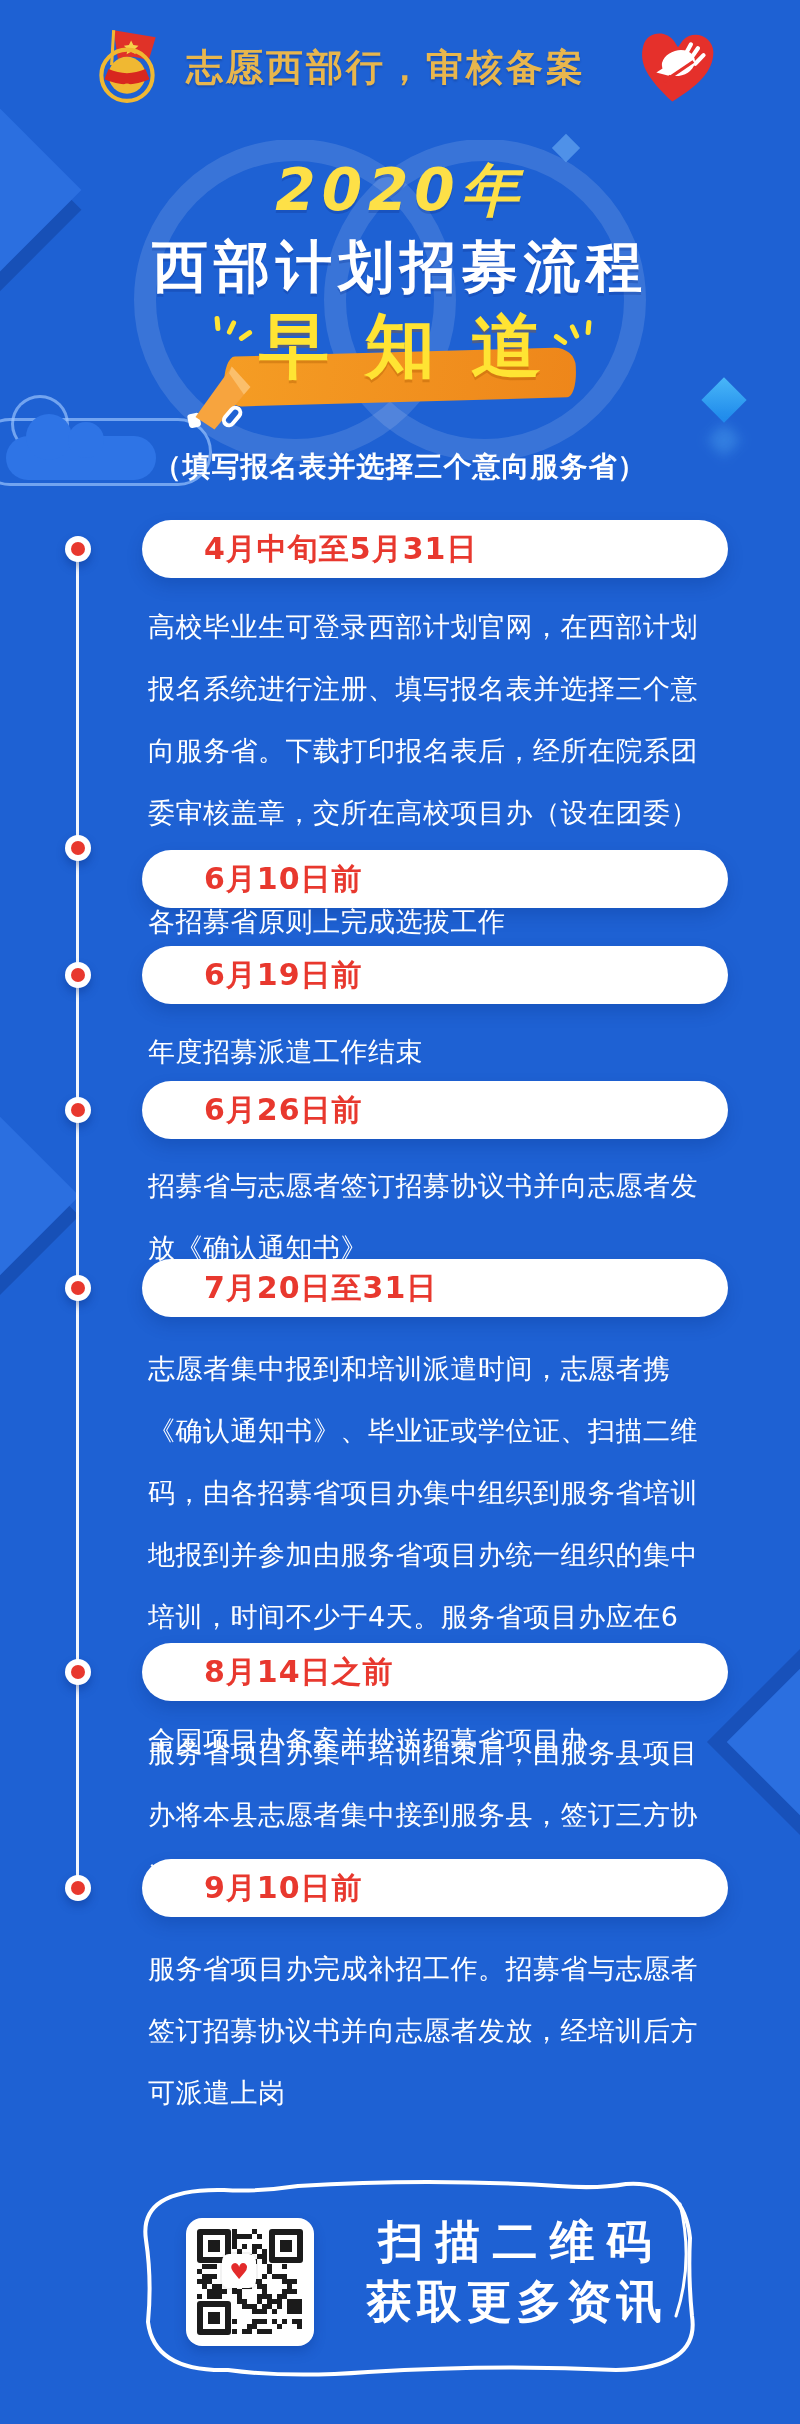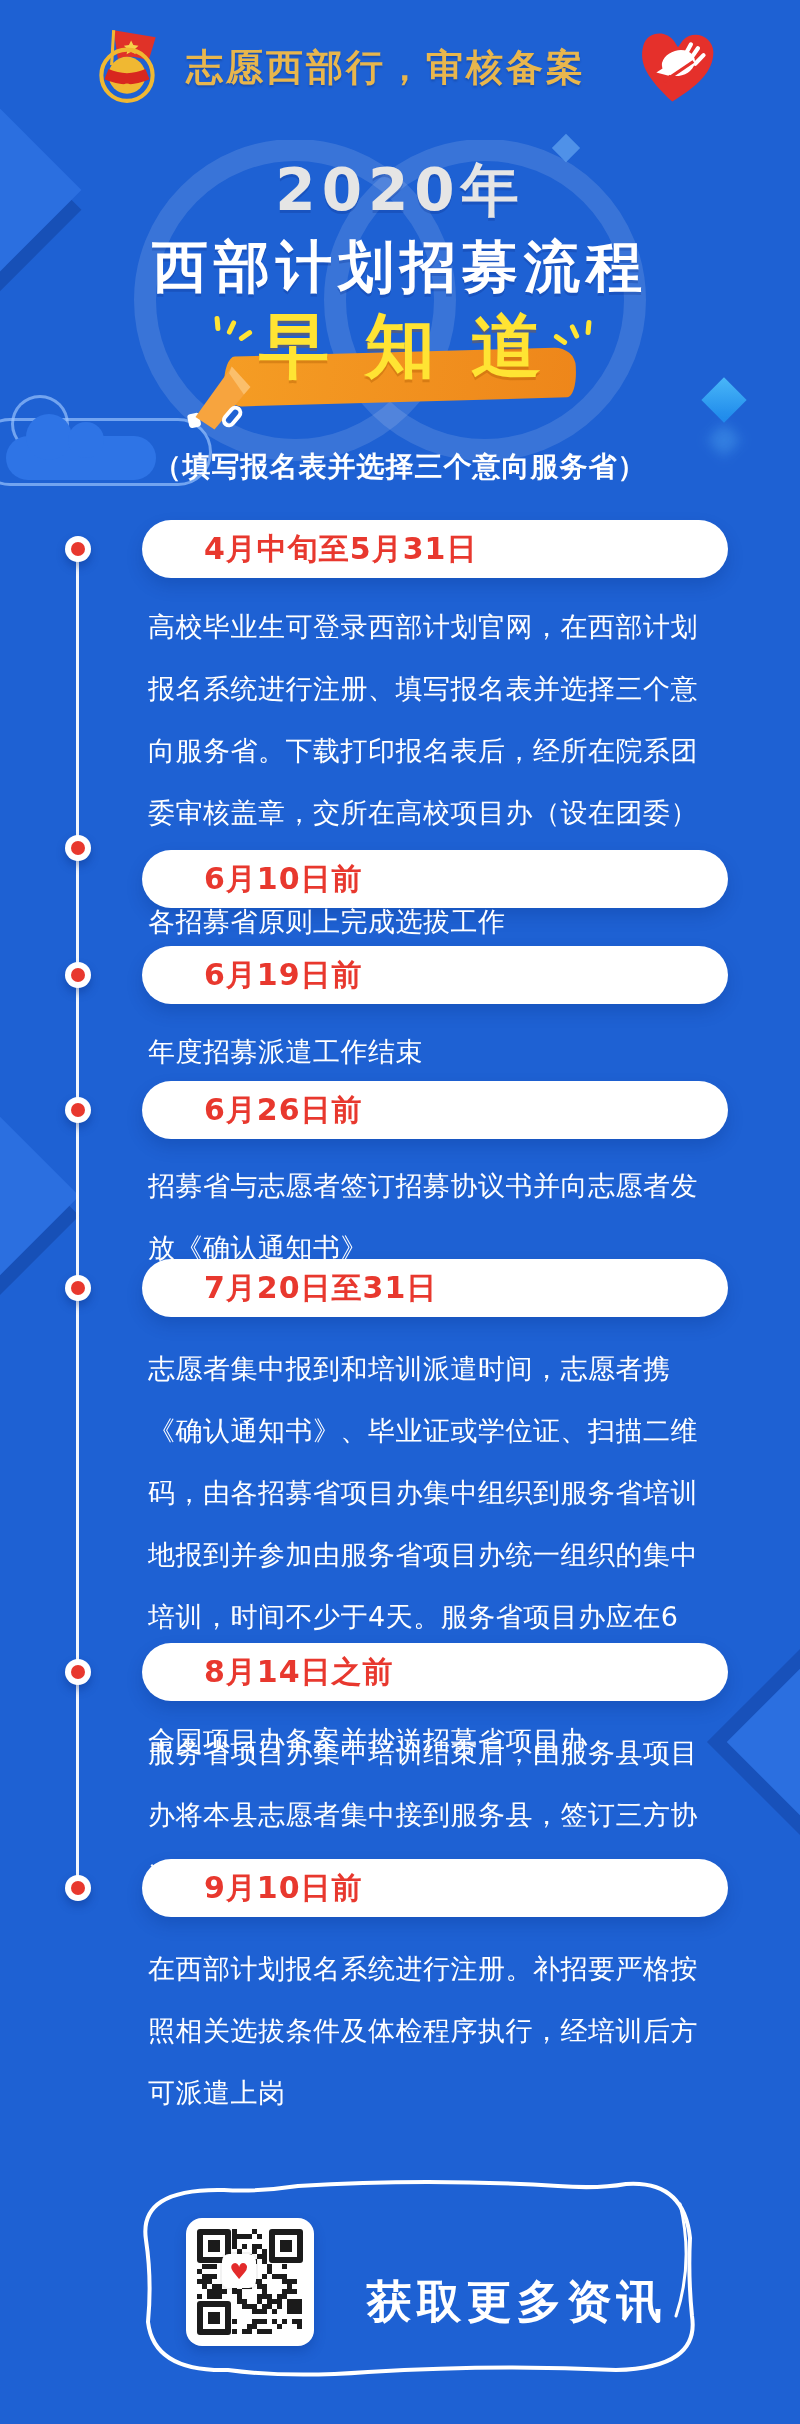--- a/index.html
+++ b/index.html
@@ -25,22 +25,22 @@
   .cloud-fill{position:absolute;left:6px;top:436px;width:150px;height:44px;background:#2e74e6;border-radius:30px;}
   .cloud-fill::before{content:"";position:absolute;left:20px;top:-22px;width:46px;height:46px;background:#2e74e6;border-radius:50%;}
   .cloud-fill::after{content:"";position:absolute;left:62px;top:-14px;width:36px;height:36px;background:#2e74e6;border-radius:50%;}
   
   .hdr-emblem{position:absolute;left:86px;top:22px;width:82px;height:86px;}
   .hdr-slogan{position:absolute;left:186px;top:36px;width:430px;height:64px;
     color:#e8b64d;font-size:37px;font-weight:bold;letter-spacing:3px;line-height:64px;
     text-shadow:0 2px 2px rgba(10,40,110,.3);white-space:nowrap;}
   .hdr-heart{position:absolute;left:634px;top:24px;width:84px;height:84px;transform:rotate(6deg);}
   
-  .t1{position:absolute;left:0;top:152px;width:100%;text-align:center;color:#e5e5e5;
-    font-size:58px;font-weight:bold;letter-spacing:6px;text-shadow:0 3px 0 rgba(10,45,130,.25);}
+  .t1{position:absolute;left:0;top:152px;width:100%;text-align:center;color:#fde047;
+    font-size:58px;font-weight:bold;letter-spacing:6px;text-shadow:0 3px 0 rgba(10,45,130,.25);font-style:italic;}
   .t2{position:absolute;left:0;top:230px;width:100%;text-align:center;color:#fff;
     font-size:56px;font-weight:bold;letter-spacing:6px;text-shadow:0 3px 0 rgba(10,45,130,.25);}
   .brush{position:absolute;left:224px;top:352px;width:352px;height:50px;
     background:linear-gradient(100deg,#f59d24,#ee861a);transform:rotate(-1.6deg);
     border-radius:12px 22px 10px 18px/60% 40% 55% 45%;}
   .t3{position:absolute;left:0;top:300px;width:100%;text-align:center;color:#ffe433;
     font-size:70px;font-weight:bold;letter-spacing:36px;text-indent:36px;
     text-shadow:0 3px 0 rgba(170,90,0,.35);}
   .sparkle{position:absolute;width:40px;height:34px;}
   .sp-l{left:210px;top:314px;transform:scaleX(-1);}
@@ -207,21 +207,21 @@
         <p>服务省项目办集中培训结束后，由服务县项目办将本县志愿者集中接到服务县，签订三方协议并进行“二次注册”</p>
       </div>
 
     <div class="t-dot" style="top: 1875px;">
         <i></i>
       </div>
     <div class="date-pill" style="top: 1859px;">
       <span class="date-label">9月10日前</span>
     </div>
     <div class="item-body" style="top: 1938px;">
-        <p>在西部计划报名系统进行注册。补招要严格按照相关选拔条件及体检程序执行，经培训后方可派遣上岗</p>
+        <p>服务省项目办完成补招工作。招募省与志愿者签订招募协议书并向志愿者发放，经培训后方可派遣上岗</p>
       </div>
   </div>
 
   <svg class="qr-border" viewBox="0 0 584 212">
     <path d="M170,10 Q300,2 430,10 Q470,13 498,8 Q556,4 562,62 Q560,100 564,140 Q572,192 488,194 Q370,188 240,196 Q160,202 100,194 Q26,196 20,146 Q24,104 18,64 Q10,12 96,14 Q130,16 170,10 Z" fill="none" stroke="#fff" stroke-width="4" stroke-linecap="round"></path>
     <path d="M552,28 Q566,86 548,140" fill="none" stroke="#fff" stroke-width="3" stroke-linecap="round"></path>
   </svg>
   <div class="qr-box">
     <div class="qr-grid">
       <div class="qf qf1"></div>
@@ -353,15 +353,16 @@
         <div class="qm" style="left: 100px; top: 95px;"></div>
         <div class="qm" style="left: 35px; top: 100px;"></div>
         <div class="qm" style="left: 45px; top: 100px;"></div>
         <div class="qm" style="left: 50px; top: 100px;"></div>
         <div class="qm" style="left: 60px; top: 100px;"></div>
         <div class="qm" style="left: 65px; top: 100px;"></div>
         <div class="qm" style="left: 70px; top: 100px;"></div>
       </div>
     <div class="qr-heart">♥</div>
   </div>
+  <div class="f1">扫描二维码</div>
   <div class="f2">获取更多资讯</div>
 
 </div>
 
 </body></html>

